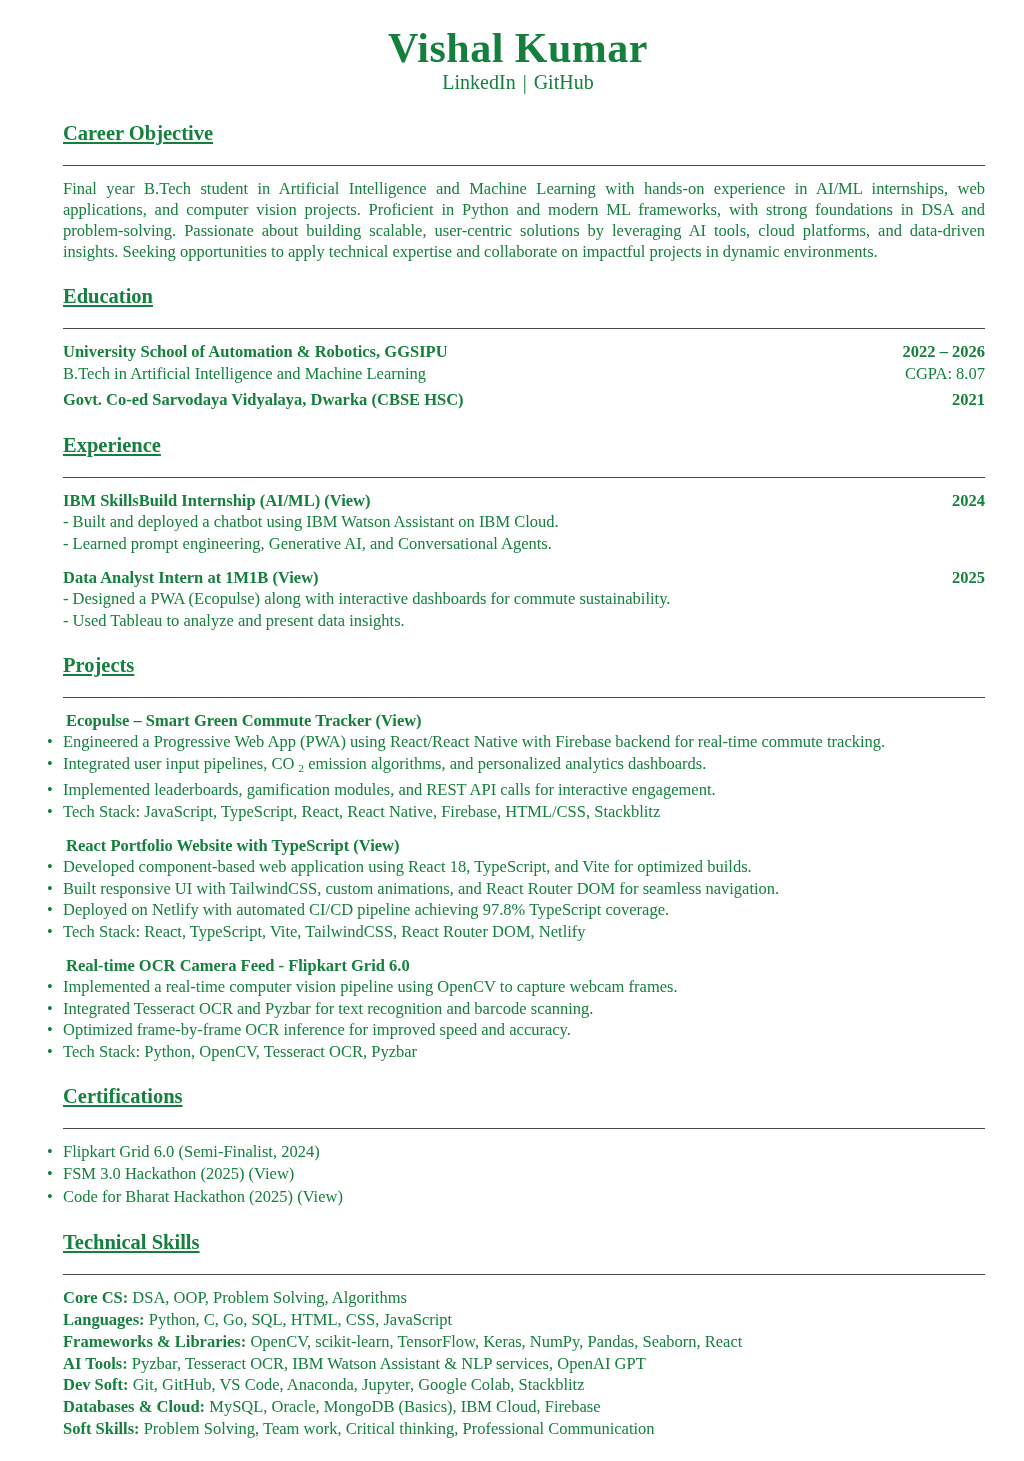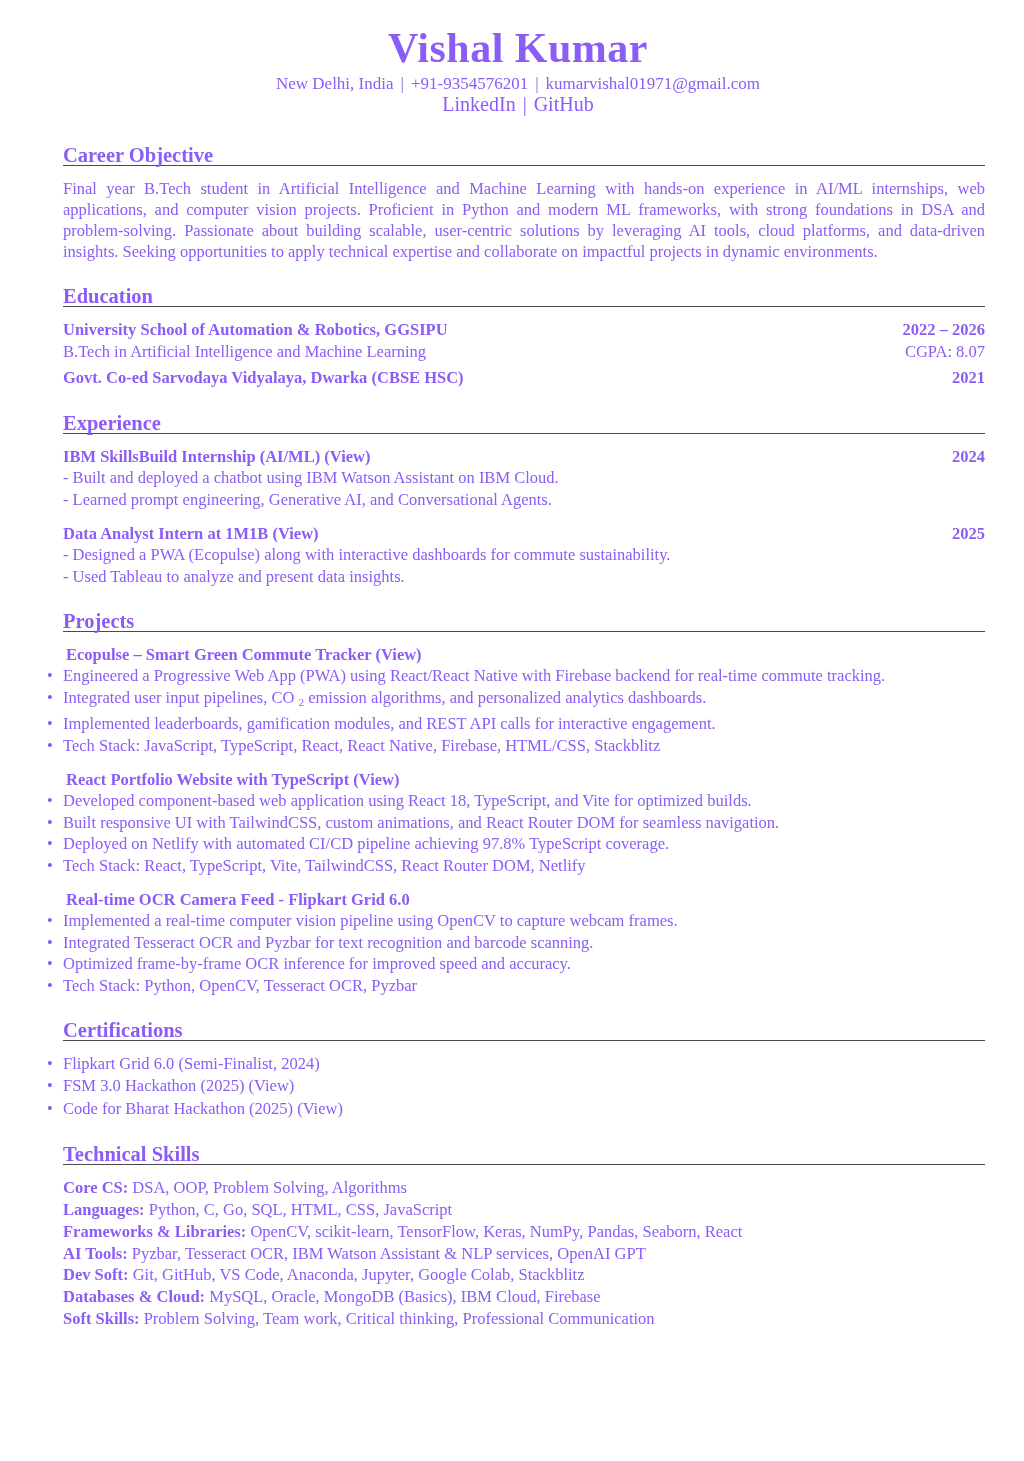--- a/index.html
+++ b/index.html
@@ -2,44 +2,45 @@
 <html><head>
 <meta charset="utf-8">
 <style>
   * { margin: 0; padding: 0; box-sizing: border-box; }
   html, body { background: #ffffff; }
   .page {
     width: 1024px;
     height: 1461px;
     margin: 0 auto;
     background: #ffffff;
-    color: #8b5cf6;
+    color: #15803d;
     font-family: "Liberation Serif", "DejaVu Serif", serif;
     font-size: 16.5px;
     line-height: 21px;
     padding: 24px 39px 36px 63px;
     overflow: hidden;
   }
 
   
   .doc-header { text-align: center; margin-left: -12px; }
   .doc-name { font-size: 42px; line-height: 48px; font-weight: bold; letter-spacing: 0.5px; }
   .contact-line { font-size: 17px; line-height: 21px; margin-top: 1px; }
   .contact-line .sep { padding: 0 7px; }
   .links-line { font-size: 20px; line-height: 21px; }
   .links-line .sep { padding: 0 7px; }
 
   
   h2.section-heading {
     font-size: 20.5px;
     line-height: 20px;
     font-weight: bold;
-    padding-bottom: 0;
+    padding-bottom: 22px;
     border-bottom: 1.5px solid #4a4a4a;
     margin-top: 24px;
+    text-decoration: underline;
   }
   h2.first { margin-top: 30px; }
   .section-body { margin-top: 12px; }
 
   
   .objective-text { text-align: justify; }
 
   
   .edu-row { display: flex; justify-content: space-between; line-height: 22px; }
   .edu-row.bold { font-weight: bold; }
@@ -75,23 +76,20 @@
   .skill-row { line-height: 21.8px; }
   .skill-label { font-weight: bold; }
 </style>
 </head>
 <body>
 
 <div class="page">
 
   <header class="doc-header">
     <div class="doc-name">Vishal Kumar</div>
-    <div class="contact-line">
-      <span>New Delhi, India</span><span class="sep">|</span><span>+91-9354576201</span><span class="sep">|</span><span>kumarvishal01971@gmail.com</span>
-    </div>
     <div class="links-line">
       <span>LinkedIn</span><span class="sep">|</span><span>GitHub</span>
     </div>
   </header>
 
   <section>
     <h2 class="section-heading first">Career Objective</h2>
     <p class="section-body objective-text">Final year B.Tech student in Artificial Intelligence and Machine Learning with hands-on experience in AI/ML internships, web applications, and computer vision projects. Proficient in Python and modern ML frameworks, with strong foundations in DSA and problem-solving. Passionate about building scalable, user-centric solutions by leveraging AI tools, cloud platforms, and data-driven insights. Seeking opportunities to apply technical expertise and collaborate on impactful projects in dynamic environments.</p>
   </section>
 

